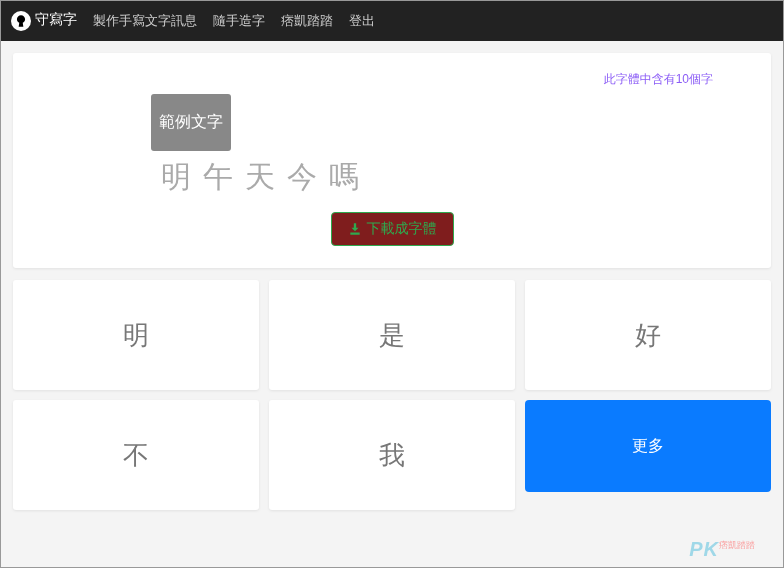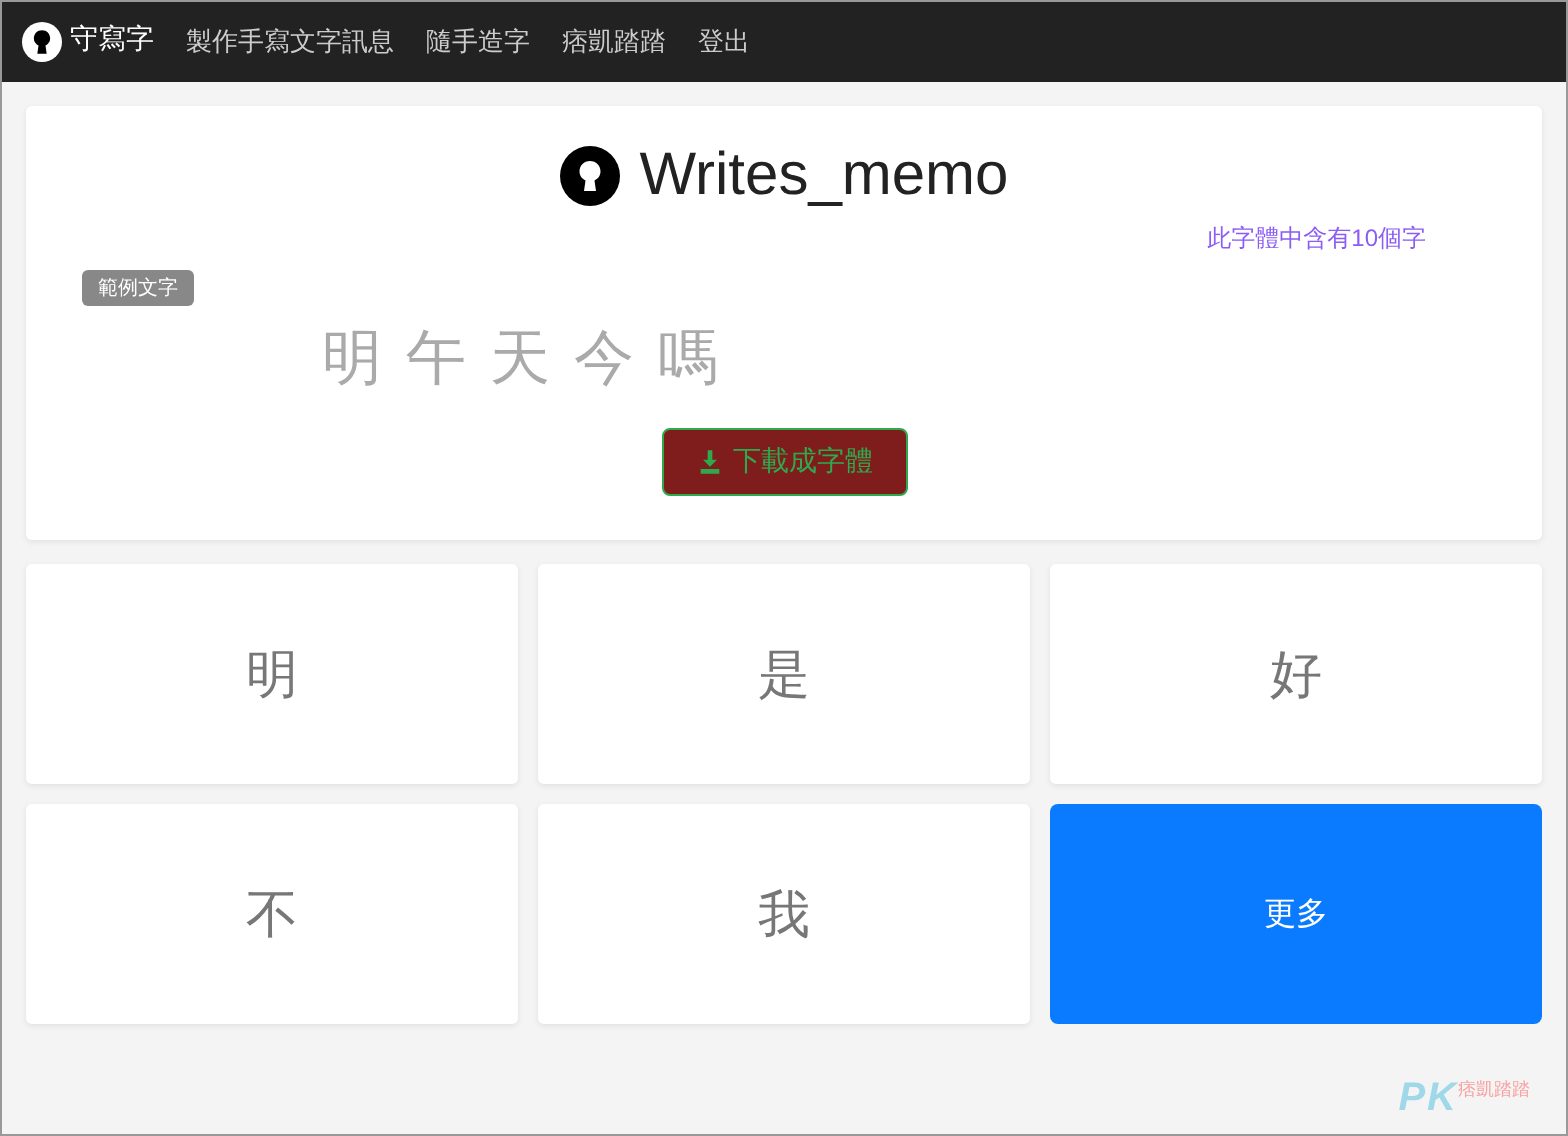--- a/index.html
+++ b/index.html
@@ -80,23 +80,24 @@
       text-align: right;
       font-size: 12px;
       color: #8b5cf6;
       padding-right: 30px;
     }
     .sample-block { margin-top: 6px; }
     .badge {
       display:inline-block;
       background: #888;
       color: #fff;
-      font-size: 10px;
-      padding: 2px 8px;
+      font-size: 16px;
+      padding: 18px 8px;
       border-radius: 3px;
+      margin-left: 110px;
       margin-bottom: 6px;
     }
     .handwritten {
       font-size: 30px;
       color: #aaa;
       letter-spacing: 12px;
       margin-left: 120px;
       font-family: cursive, "Comic Sans MS", sans-serif;
       font-weight: 300;
     }
@@ -135,30 +136,30 @@
       font-size: 26px;
       color: #777;
       font-family: cursive, "Comic Sans MS", sans-serif;
       font-weight: 300;
       cursor: pointer;
     }
     .more-btn {
       background: #0a7bff;
       color: #fff;
       border-radius: 4px;
-      height: 110px;
+      height: 92px;
       display:flex;
       align-items:center;
       justify-content:center;
       font-size: 16px;
       cursor: pointer;
     }
     .watermark {
       position: absolute;
-      right: 18px;
+      right: 28px;
       bottom: 6px;
       font-size: 20px;
       font-weight: 700;
       color: rgba(0,164,210,0.35);
       font-style: italic;
       letter-spacing: 1px;
     }
     .watermark .sub {
       font-size: 9px;
       color: rgba(255,100,100,0.6);
@@ -182,28 +183,20 @@
   </div>
   <a href="#">製作手寫文字訊息</a>
   <a href="#">隨手造字</a>
   <a href="#">痞凱踏踏</a>
   <a href="#">登出</a>
 </div>
 
 <div class="content">
 
   <div class="main-card">
-    <div class="title-row">
-      <span class="title-icon">
-        <svg viewBox="0 0 24 24" fill="#fff">
-            <path d="M12 2C8 2 5 5 5 9c0 3 2 5 4 6l-1 7h8l-1-7c2-1 4-3 4-6 0-4-3-7-7-7z"></path>
-          </svg>
-      </span>
-      <span class="title-text">Writes_memo</span>
-    </div>
     <div class="count-note">此字體中含有10個字</div>
     <div class="sample-block">
       <div class="badge">範例文字</div>
       <div class="handwritten">明午天今嗎</div>
     </div>
     <div class="download-row">
       <button class="download-btn">
         <svg viewBox="0 0 24 24">
             <path d="M12 16l-6-6h4V2h4v8h4l-6 6zm-8 2h16v4H4v-4z"></path>
           </svg>

